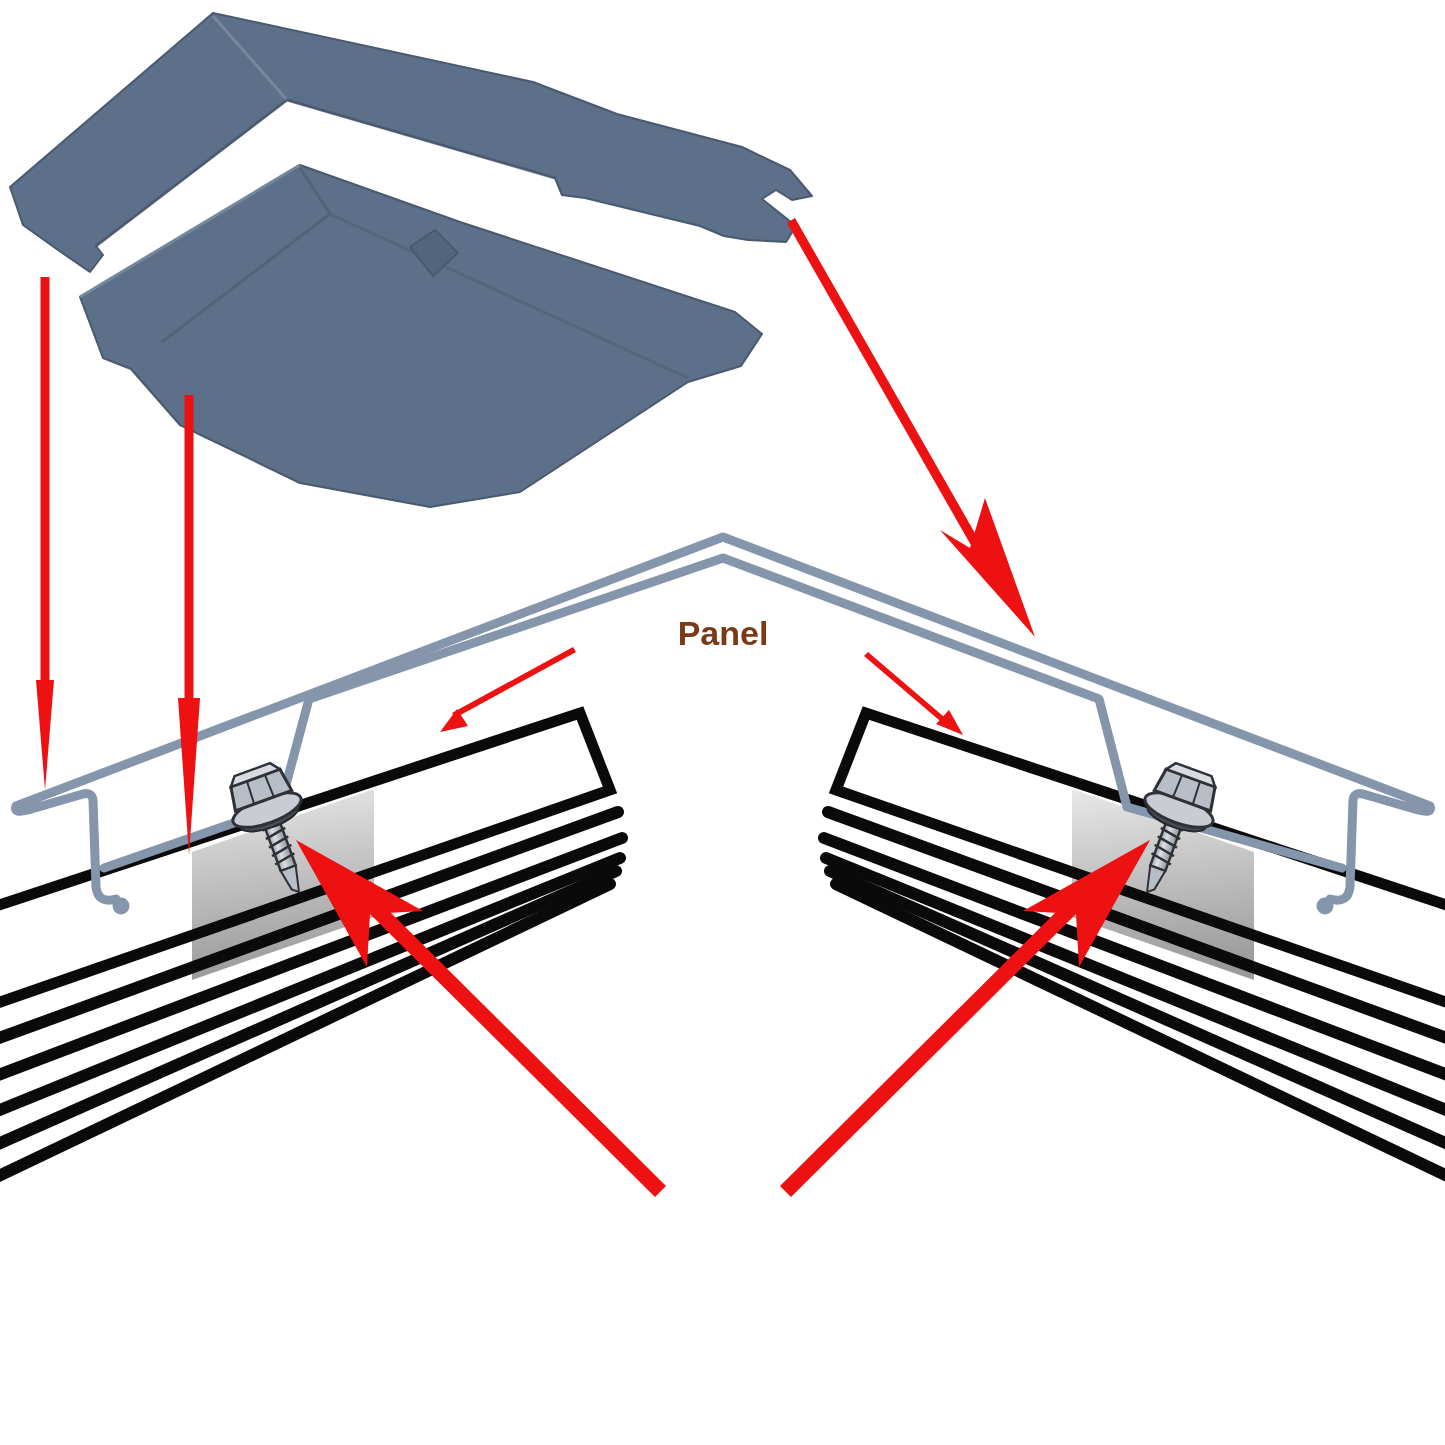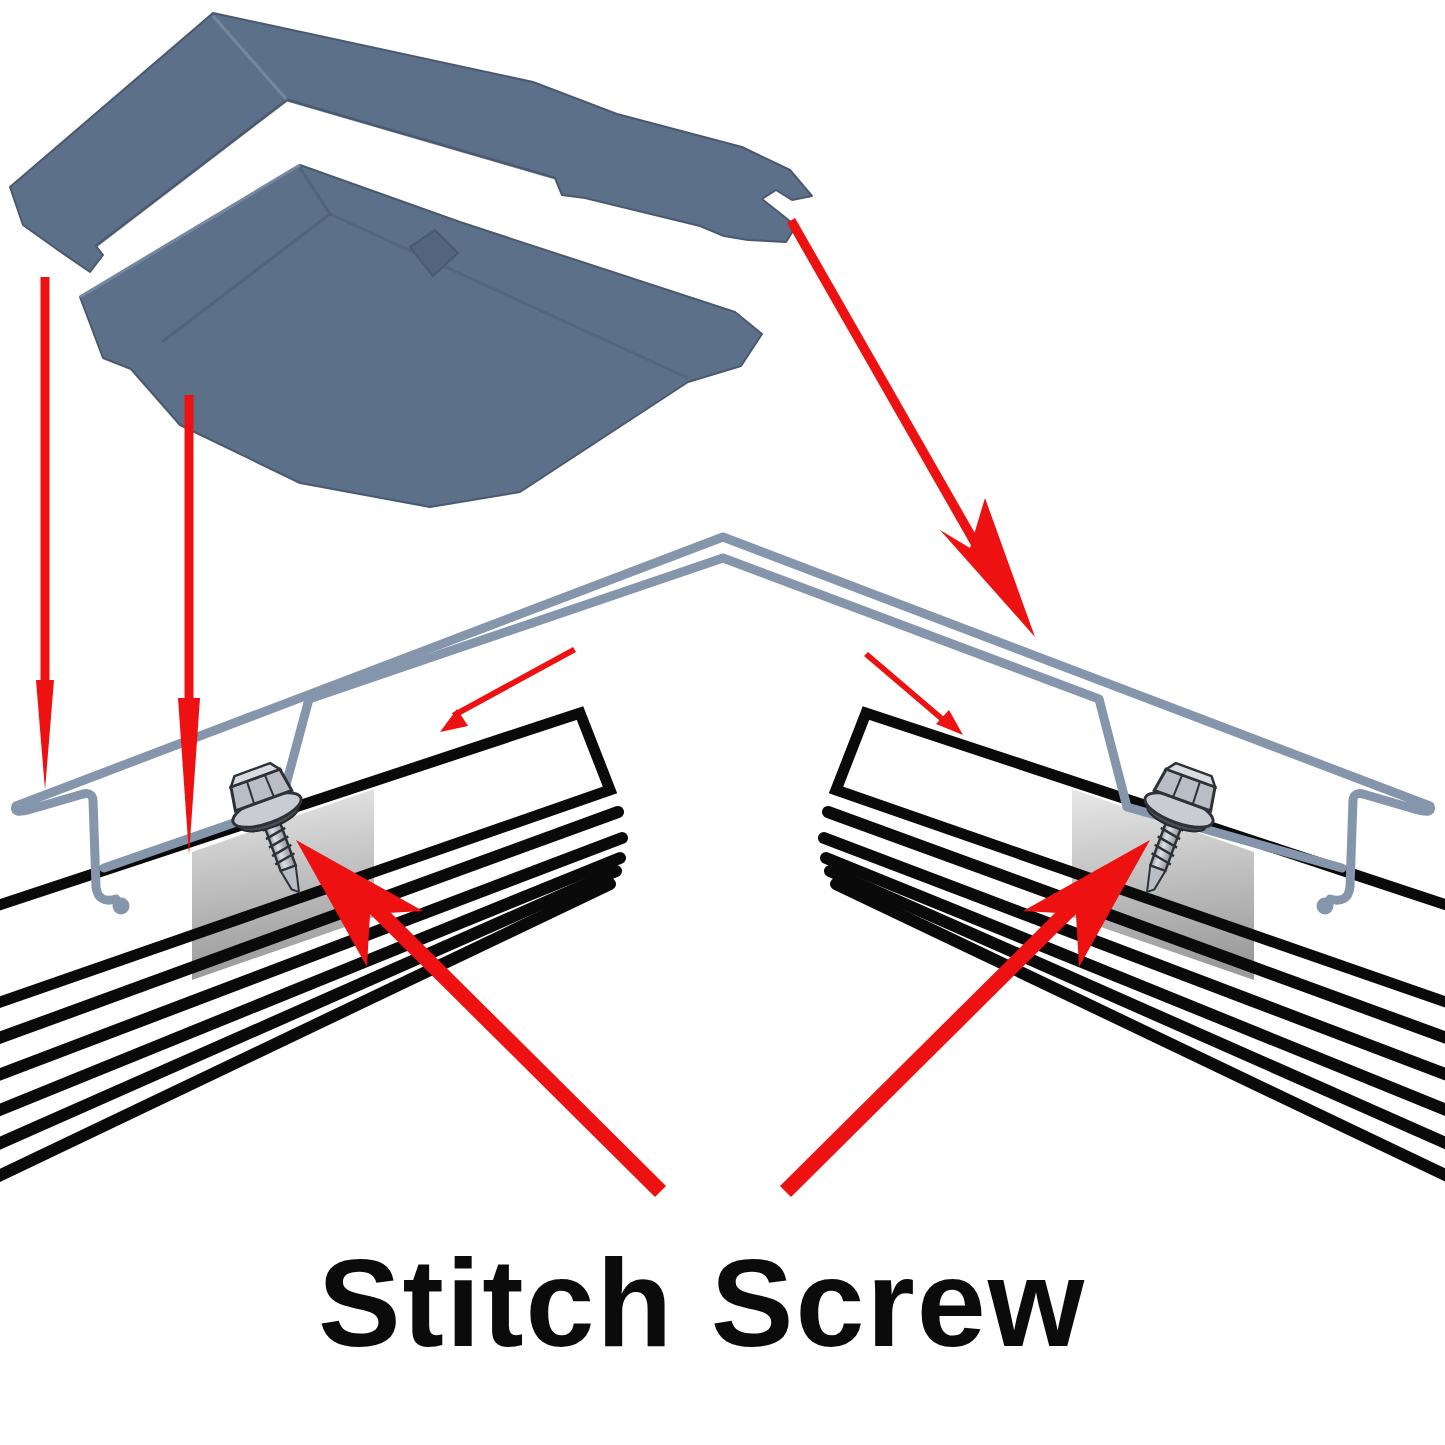--- a/index.html
+++ b/index.html
@@ -167,17 +167,17 @@
     <ellipse cx="0" cy="7" rx="31" ry="11" fill="#4a4e53" stroke="#26292d" stroke-width="2"></ellipse>
     <ellipse cx="0" cy="0" rx="36" ry="13" fill="#c9cdd3" stroke="#2e3237" stroke-width="3"></ellipse>
     <path d="M -26,-34 L 26,-34 L 30,-10 L -30,-10 Z" fill="#b9bec6" stroke="#2e3237" stroke-width="3"></path>
     <path d="M -26,-34 L 26,-34 L 19,-43 L -19,-43 Z" fill="#d8dce1" stroke="#2e3237" stroke-width="2.5"></path>
     <line x1="-9" y1="-34" x2="-10" y2="-10" stroke="#2e3237" stroke-width="2"></line>
     <line x1="10" y1="-34" x2="11" y2="-10" stroke="#2e3237" stroke-width="2"></line>
   </g>
 </svg>
 
   <div class="label-brown">
+    <div>Panel</div>
   </div>
 
-  <div class="title-black">Stitch Screw</div>
 
 </div>
 
 </body></html>

